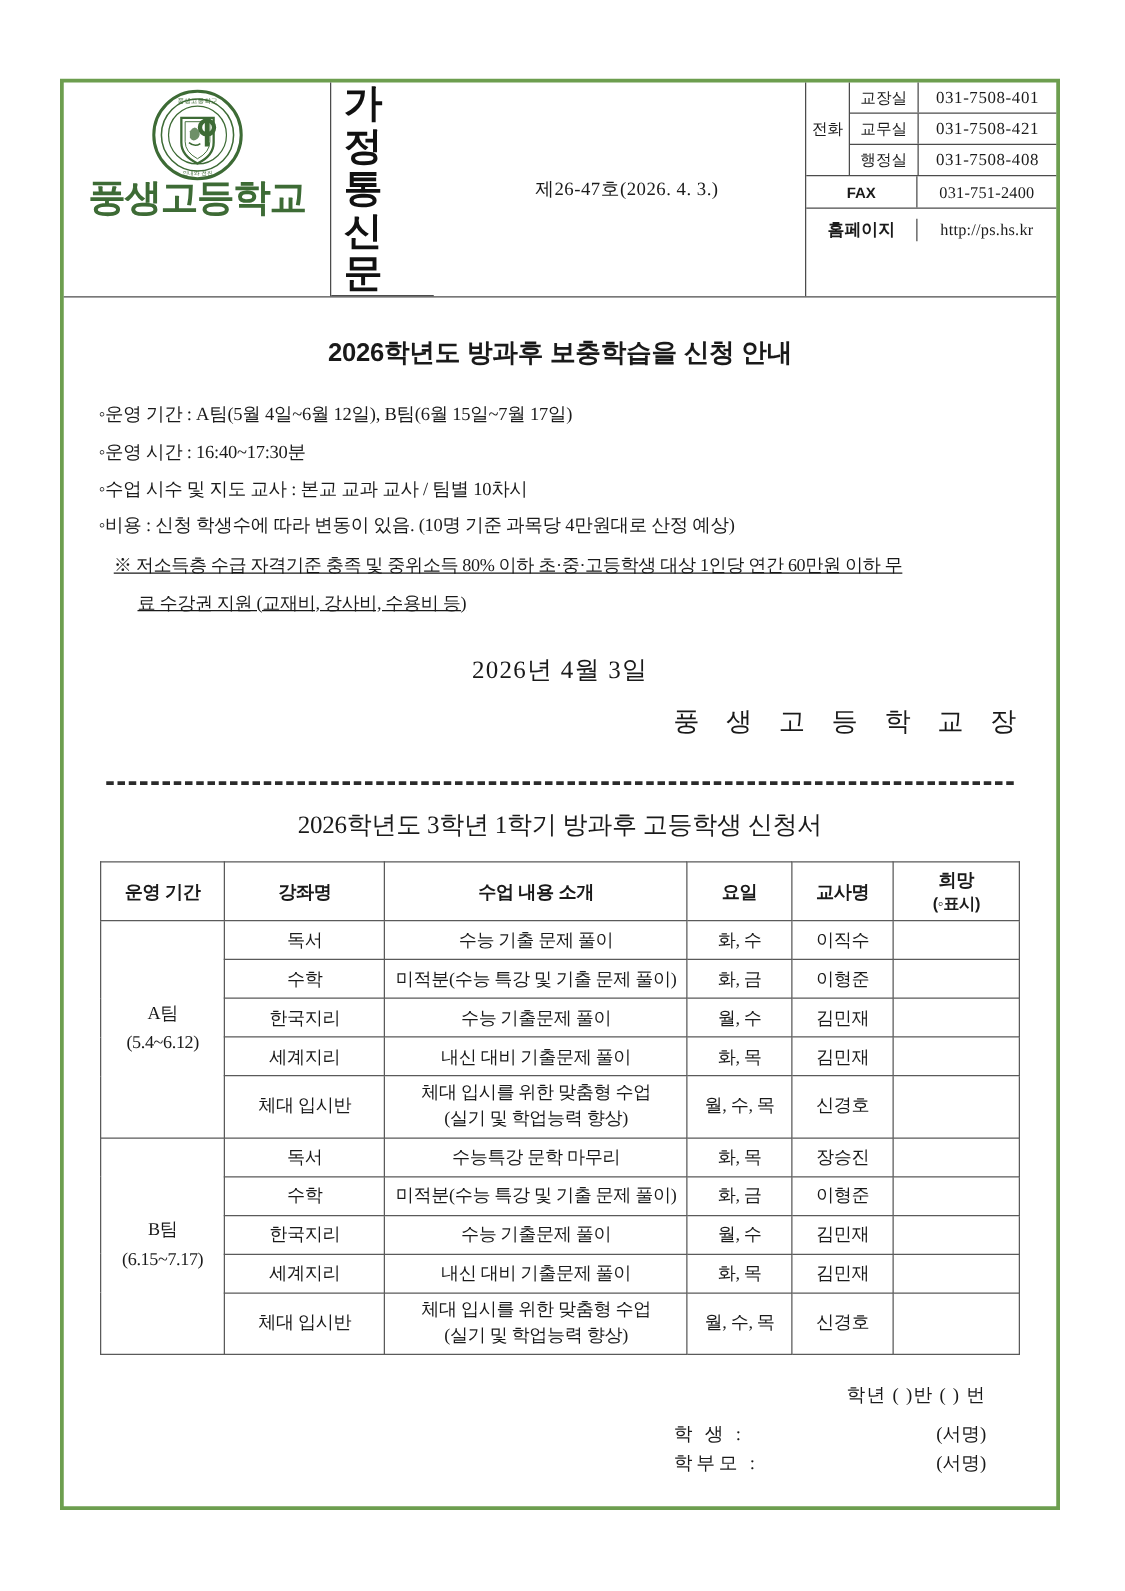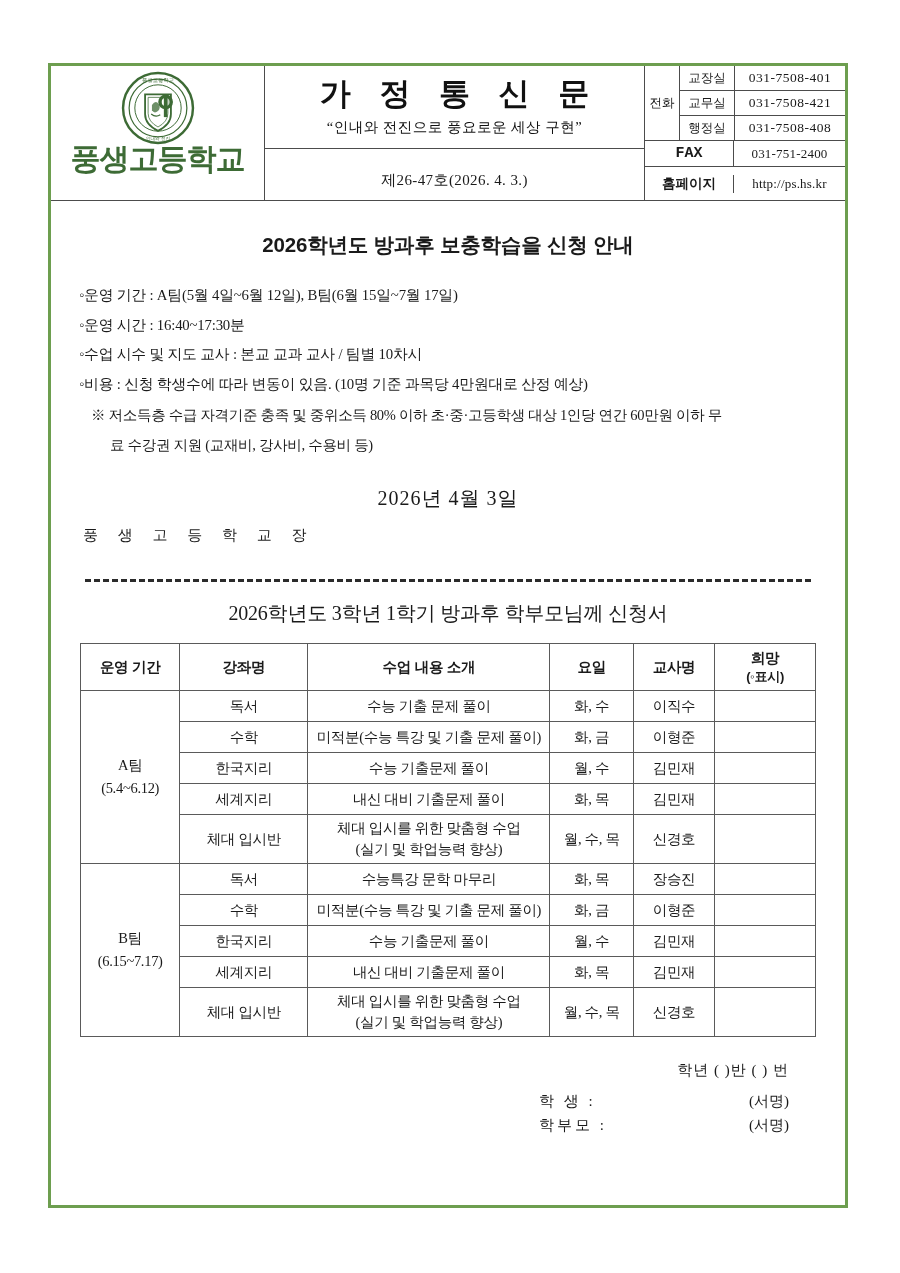--- a/index.html
+++ b/index.html
@@ -60,21 +60,20 @@
     line-height: 1;
     margin-top: -2px;
     white-space: nowrap;
   }
 
   .masthead-title {
     flex: 1 1 auto;
     box-sizing: border-box;
     border-right: 1.2px solid #4c4c4c;
     display: flex;
-    flex-direction: column;
     gap: 12px;
   }
   .title-upper {
     flex: 0 0 82px;
     display: flex;
     flex-direction: column;
     align-items: center;
     justify-content: center;
     border-bottom: 1.2px solid #4c4c4c;
   }
@@ -164,21 +163,21 @@
     font-size: 13.5px;
   }
   .cs-value {
     flex: 1 1 auto;
     display: flex;
     align-items: center;
     justify-content: center;
     font-size: 13px;
     letter-spacing: 0.2px;
   }
-  .fax-row .cs-label { font-family: Liberation Mono, monospace; font-size: 15px; }
+  .fax-row .cs-label { font-family: Liberation Sans, sans-serif; font-size: 12px; }
 
   
   .content {
     padding: 16px 24px 0 24px;
   }
   .doc-heading {
     text-align: center;
     font-family: "Liberation Sans", "DejaVu Sans", sans-serif;
     font-weight: bold;
     font-size: 20.5px;
@@ -202,32 +201,33 @@
     letter-spacing: -0.2px;
   }
   .bullet-line { white-space: nowrap; }
   .note-line {
     font-size: 14.5px;
     line-height: 1.85;
     margin-top: 3px;
     padding-left: 12px;
     text-align: justify;
     letter-spacing: -0.3px;
+    text-decoration: underline;
   }
   .note-cont { padding-left: 31px; }
 
   .date-line {
     text-align: center;
     font-size: 20px;
     margin-top: 26px;
     letter-spacing: 1px;
   }
   .signer-line {
-    text-align: left;
-    font-size: 15px;
+    text-align: right;
+    font-size: 21px;
     margin-top: 14px;
     letter-spacing: 8px;
     padding-left: 8px;
   }
 
   .dash-sep {
     margin: 34px 10px 0 10px;
     height: 0;
     border-top: 3px dashed #2b2b2b;
   }
@@ -323,21 +323,20 @@
           <text x="50" y="16" font-size="7" fill="#3d6b35" text-anchor="middle" font-family="DejaVu Sans, sans-serif">풍생고등학교</text>
           <text x="50" y="92" font-size="6" fill="#3d6b35" text-anchor="middle" font-family="DejaVu Sans, sans-serif">인내와 전진</text>
         </svg>
       </div>
       <div class="school-name-logo">풍생고등학교</div>
     </div>
 
     <div class="masthead-title">
       <div class="title-upper">
         <div class="paper-title">가 정 통 신 문</div>
-        <div class="paper-slogan">“인내와 전진으로 풍요로운 세상 구현”</div>
       </div>
       <div class="title-lower">
         <span>제26-47호(2026. 4. 3.)</span>
       </div>
     </div>
 
     <div class="masthead-contact">
       <div class="contact-phone-block">
         <div class="contact-phone-label">전화</div>
         <div class="contact-phone-rows">
@@ -381,21 +380,21 @@
       <div class="note-line">※ 저소득층 수급 자격기준 충족 및 중위소득 80% 이하 초·중·고등학생 대상 1인당 연간 60만원 이하 무</div>
       <div class="note-line note-cont">료 수강권 지원 (교재비, 강사비, 수용비 등)</div>
     </div>
 
     <div class="date-line">2026년  4월  3일</div>
 
     <div class="signer-line">풍 생 고 등 학 교 장</div>
 
     <div class="dash-sep"></div>
 
-    <div class="form-title">2026학년도 3학년 1학기 방과후 학부모님께 신청서</div>
+    <div class="form-title">2026학년도 3학년 1학기 방과후 고등학생 신청서</div>
 
     <table class="app-table">
       <thead>
         <tr>
           <th class="col-period">운영 기간</th>
           <th class="col-course">강좌명</th>
           <th class="col-desc">수업 내용 소개</th>
           <th class="col-day">요일</th>
           <th class="col-teacher">교사명</th>
           <th class="col-wish">

